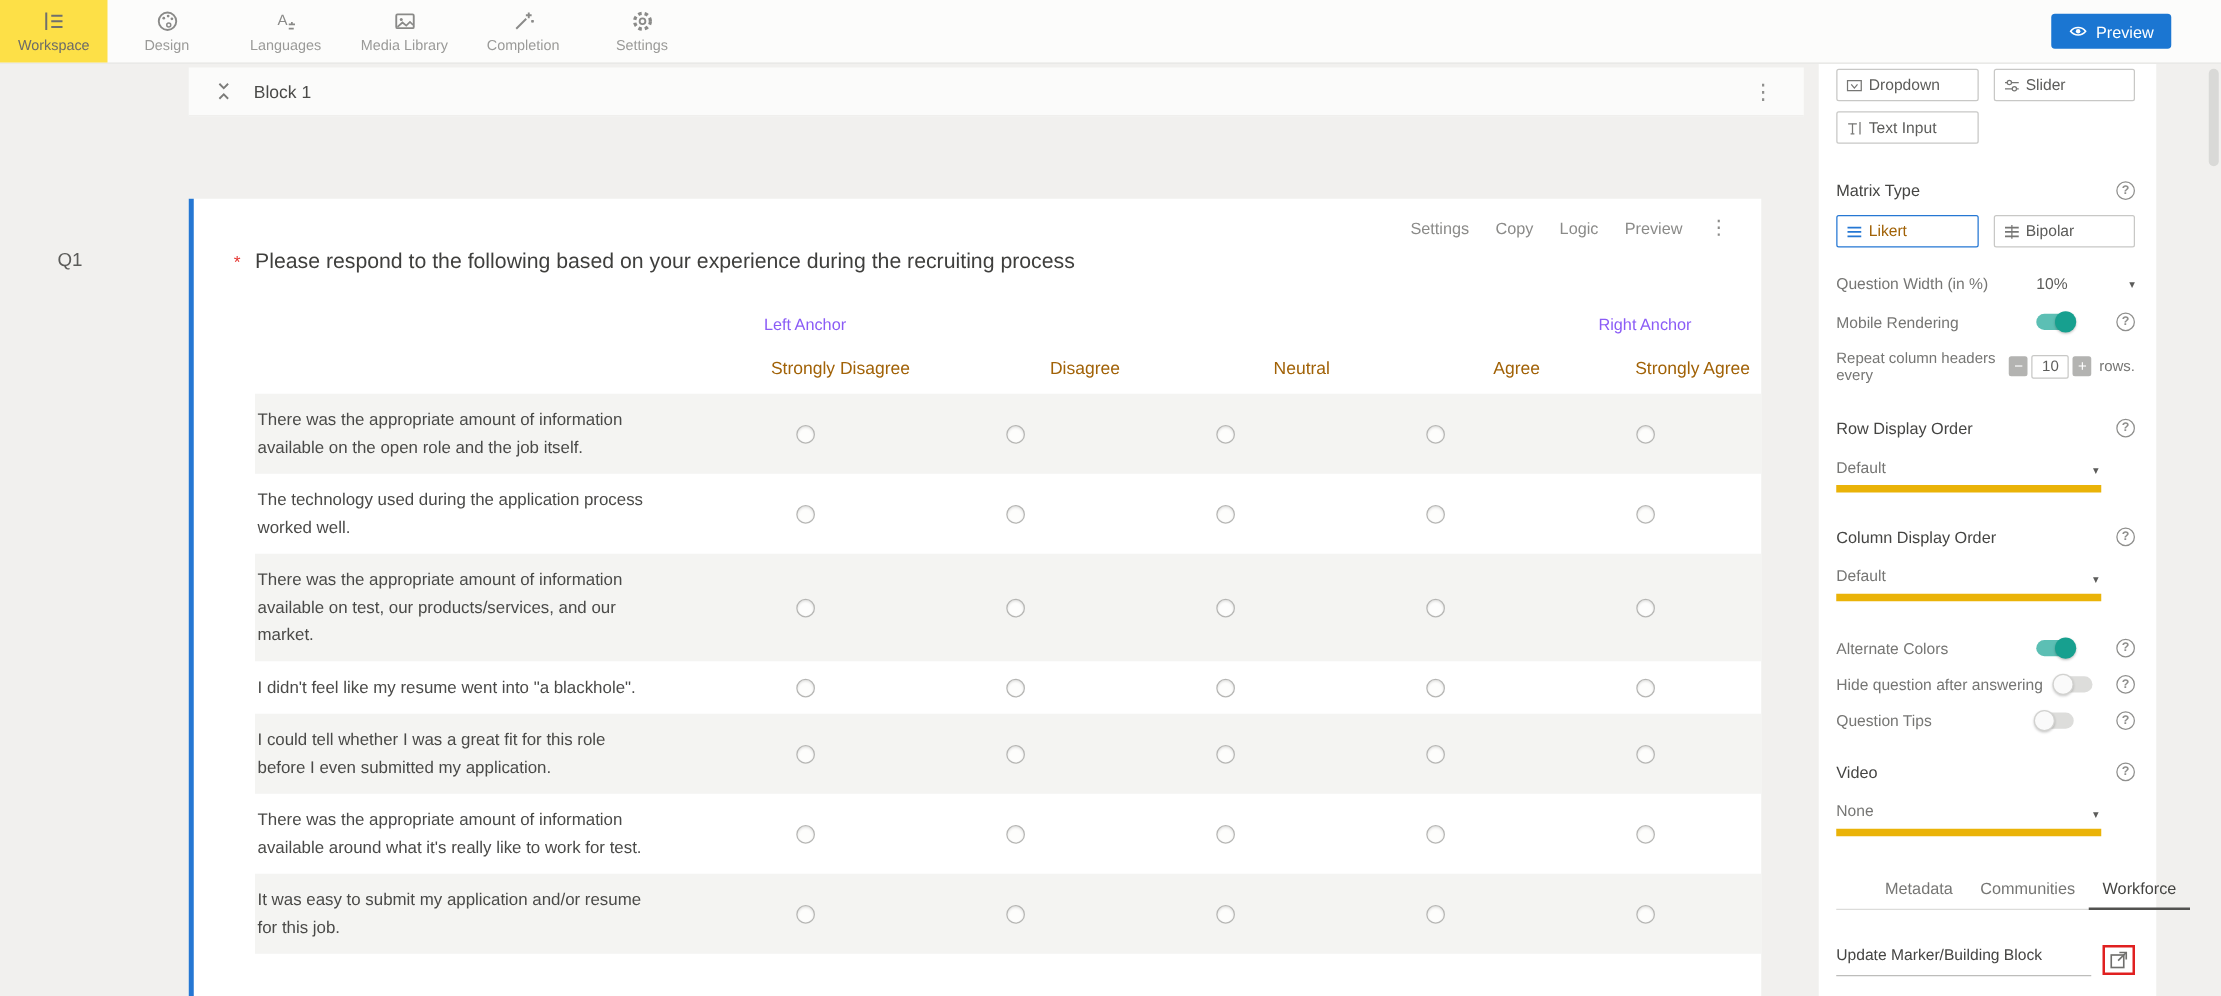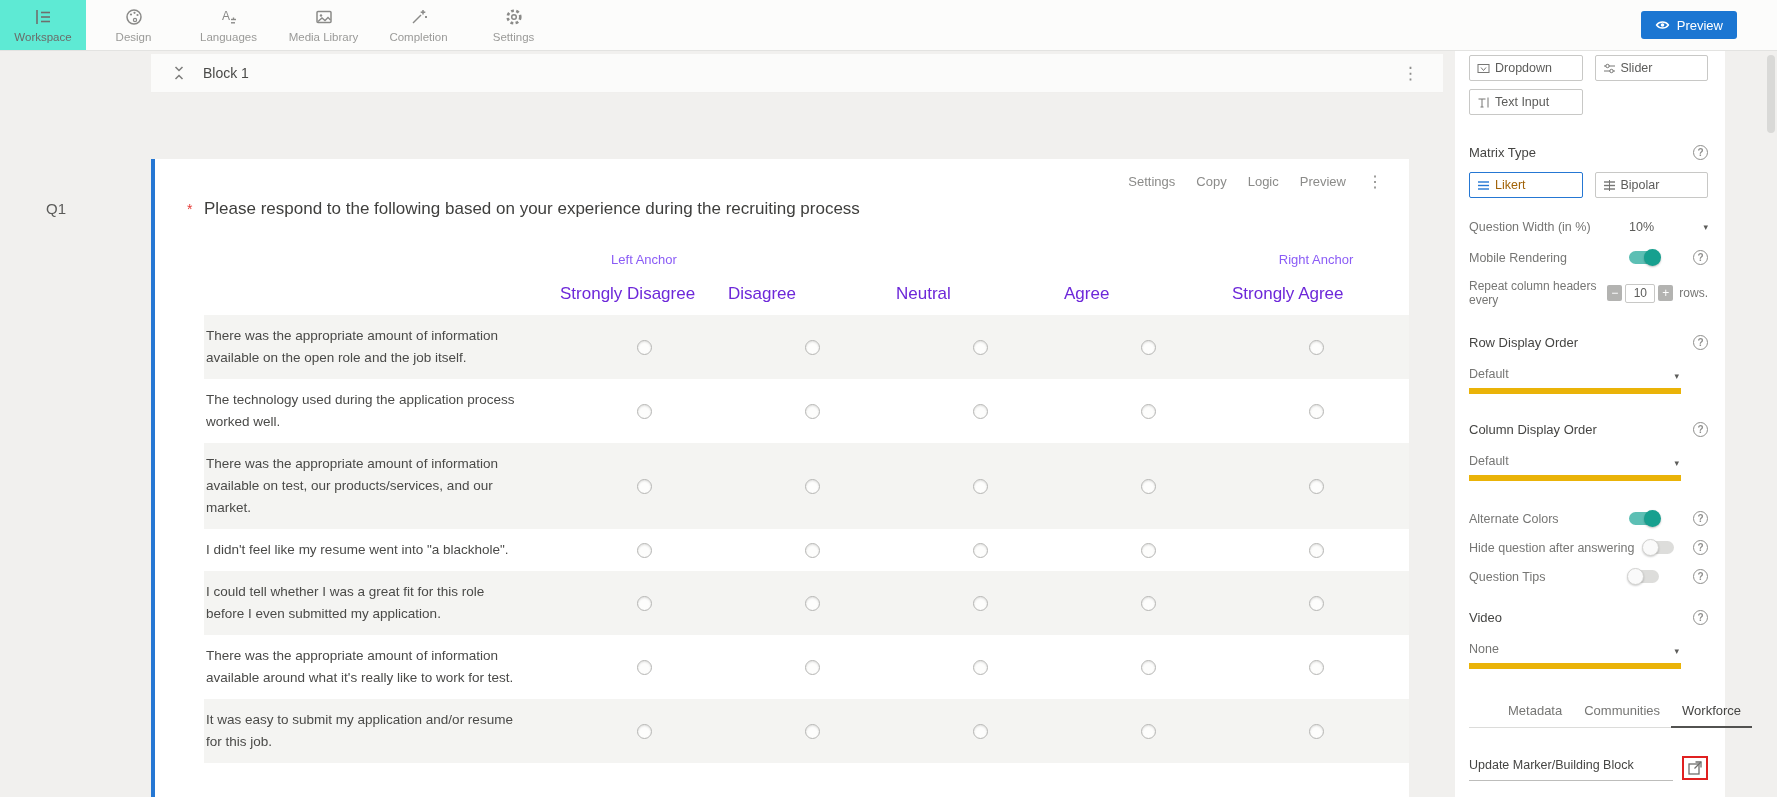--- a/index.html
+++ b/index.html
@@ -5,21 +5,21 @@
   * { margin:0; padding:0; box-sizing:border-box; }
   html,body { width:1777px; height:797px; }
   body { font-family:"Liberation Sans", sans-serif; background:#f1f0ee; overflow:hidden; }
   .page { position:relative; width:1777px; height:797px; background:#f1f0ee; overflow:hidden; }
 
   
   .topbar { position:absolute; top:0; left:0; right:0; height:51px; background:#fcfcfb;
             border-bottom:1px solid #e3e3e1; display:flex; align-items:stretch; z-index:5; }
   .nav-item { width:95px; display:flex; flex-direction:column; align-items:center;
               justify-content:flex-start; padding-top:7px; gap:4px; cursor:pointer; }
-  .nav-item.active { background:#5eead4; width:86px; }
+  .nav-item.active { background:#fde047; width:86px; }
   .nav-icon svg { display:block; }
   .nav-label { font-size:11.5px; color:#9a9a98; }
   .nav-item.active .nav-label { color:#6b6b69; }
   .preview-btn { margin-left:auto; margin-right:40px; align-self:center; height:28px;
                  background:#1b76d2; color:#fff; border:none; border-radius:3px; font-size:13px;
                  display:flex; align-items:center; gap:7px; padding:0 14px; cursor:pointer;
                  font-family:inherit; }
 
   
   .q-id { position:absolute; left:46px; top:200px; font-size:15px; color:#5b5b59; }
@@ -46,21 +46,21 @@
   .q-title-row { position:relative; margin:40px 28px 0 49px; }
   .req-marker { position:absolute; left:-17px; top:2px; color:#e53935; font-size:14px; }
   .q-title { font-size:17px; font-weight:normal; color:#3f3f3d; }
 
   .matrix { margin:26px 0 0 49px; }
   .m-grid { display:grid; grid-template-columns:356px repeat(5,168px); }
   .anchor-row { height:28px; align-items:center; }
   .anchor { font-size:13px; color:#8b5cf6; text-align:center; }
   .anchor.left { grid-column:2; } .anchor.right { grid-column:6; }
   .m-head { height:42px; align-items:center; }
-  .m-col { font-size:17px; color:#6d28d9; text-align:left; }
+  .m-col { font-size:14px; color:#a16207; text-align:right; }
   .m-row .m-statement { font-size:13.5px; color:#4a4a48; line-height:22px;
                         padding:10px 40px 10px 2px; }
   .m-row { align-items:center; }
   .m-row:nth-child(odd) { background:#f4f4f2; }
   .m-cell { display:flex; justify-content:center; align-items:center; height:100%; }
   .radio { width:15px; height:15px; border-radius:50%; border:1px solid #b6b6b4; background:#fdfdfc;
            box-shadow:inset 0 1px 2px rgba(0,0,0,0.12); cursor:pointer; }
 
   
   .panel { position:absolute; left:1455px; top:51px; width:270px; bottom:0; background:#ffffff;

